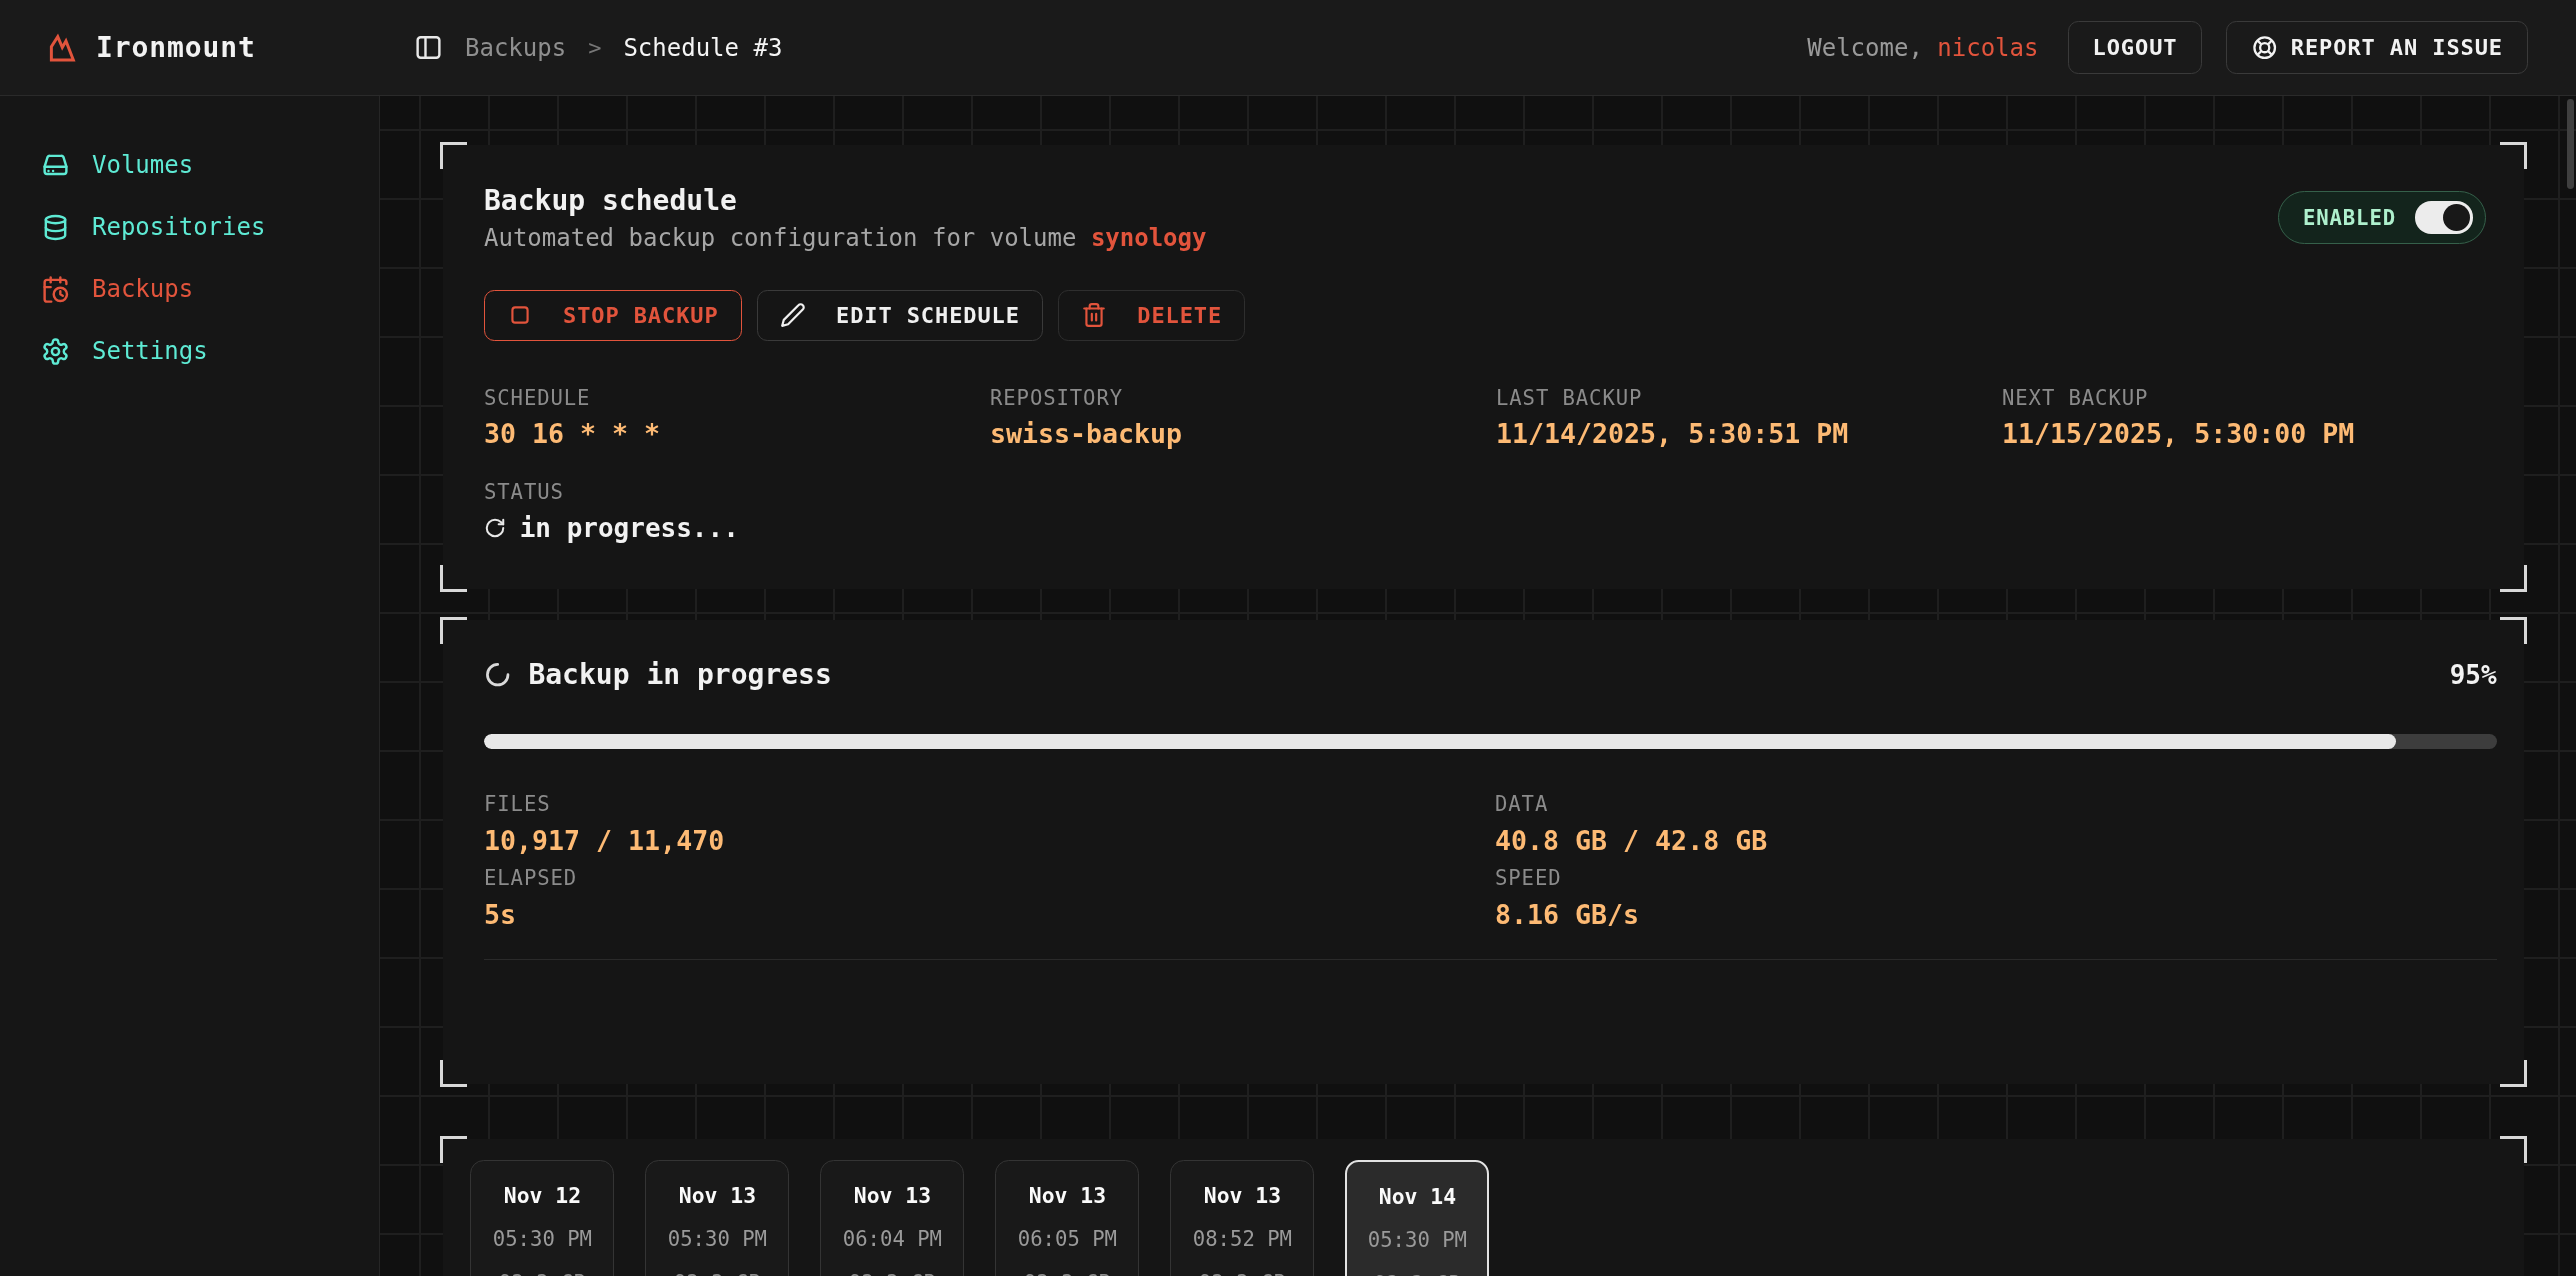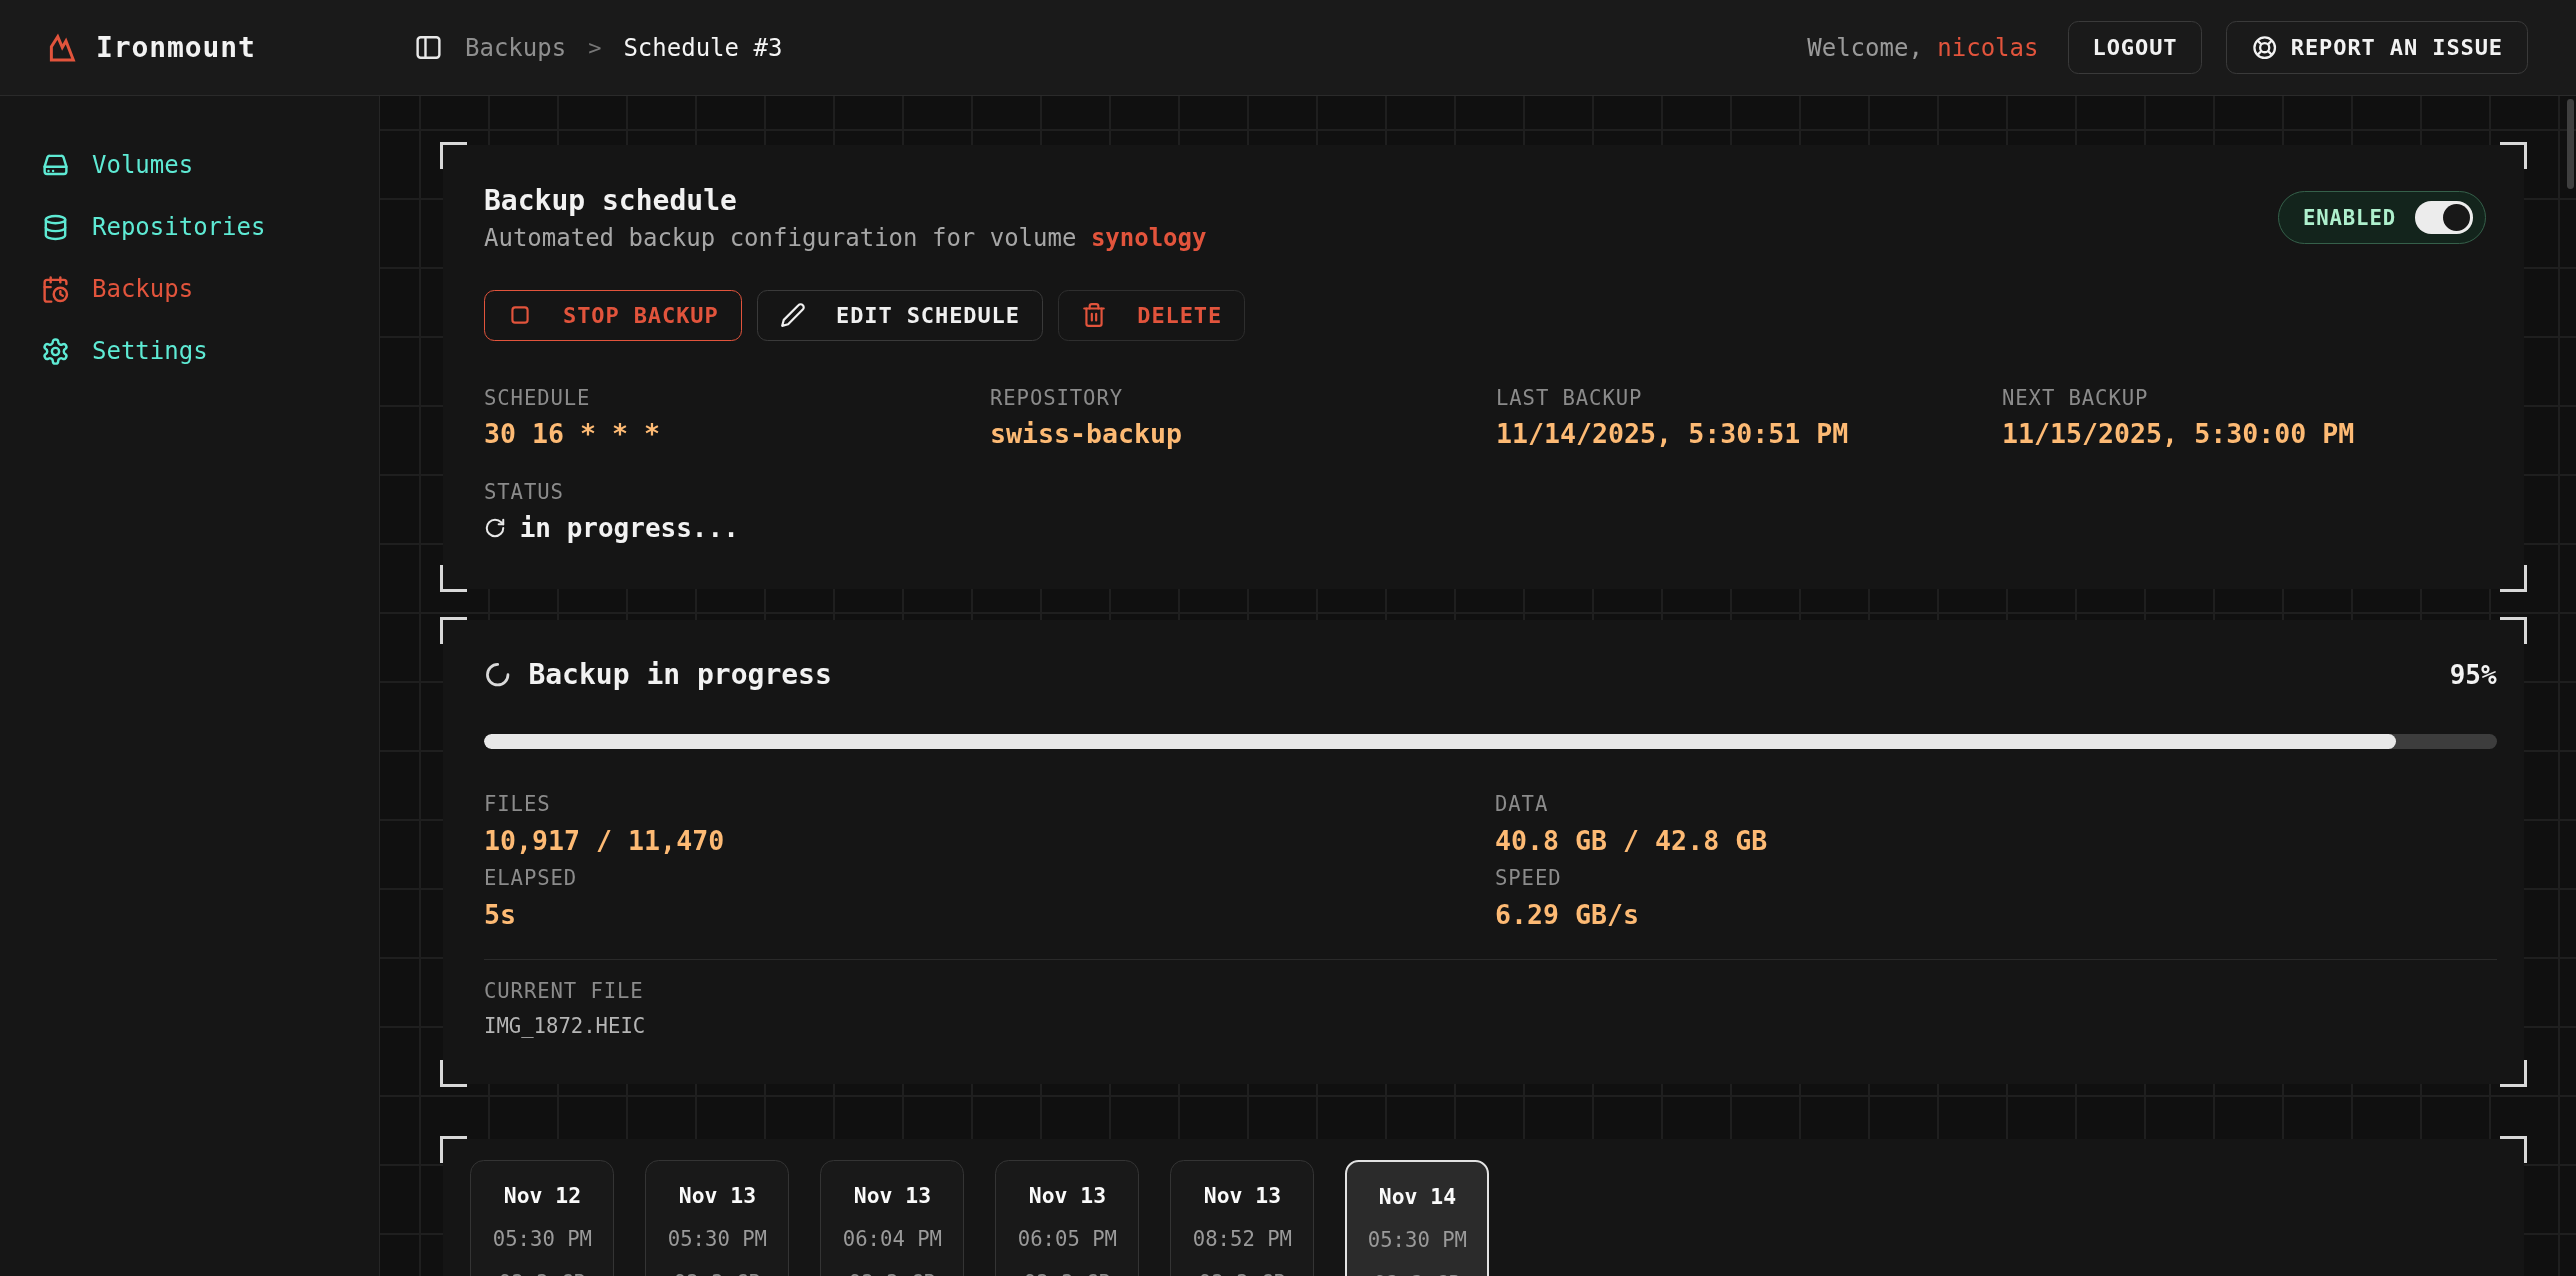--- a/index.html
+++ b/index.html
@@ -300,30 +300,26 @@
           <div>
             <div class="flabel">DATA</div>
             <div class="fvalue">40.8 GB / 42.8 GB</div>
           </div>
           <div>
             <div class="flabel">ELAPSED</div>
             <div class="fvalue">5s</div>
           </div>
           <div>
             <div class="flabel">SPEED</div>
-            <div class="fvalue">6.29 GB/s</div>
+            <div class="fvalue">8.16 GB/s</div>
           </div>
         </div>
 
         <div class="divider"></div>
 
-        <div class="curfile">
-          <div class="flabel">CURRENT FILE</div>
-          <div class="cfvalue">IMG_1872.HEIC</div>
-        </div>
       </section>
 
       <section class="card card3">
         <i class="corner tl"></i>
         <i class="corner tr"></i>
 
         <div class="hist-row">
           <div class="hist-card">
             <div class="hdate">Nov 12</div>
             <div class="htime">05:30 PM</div>

